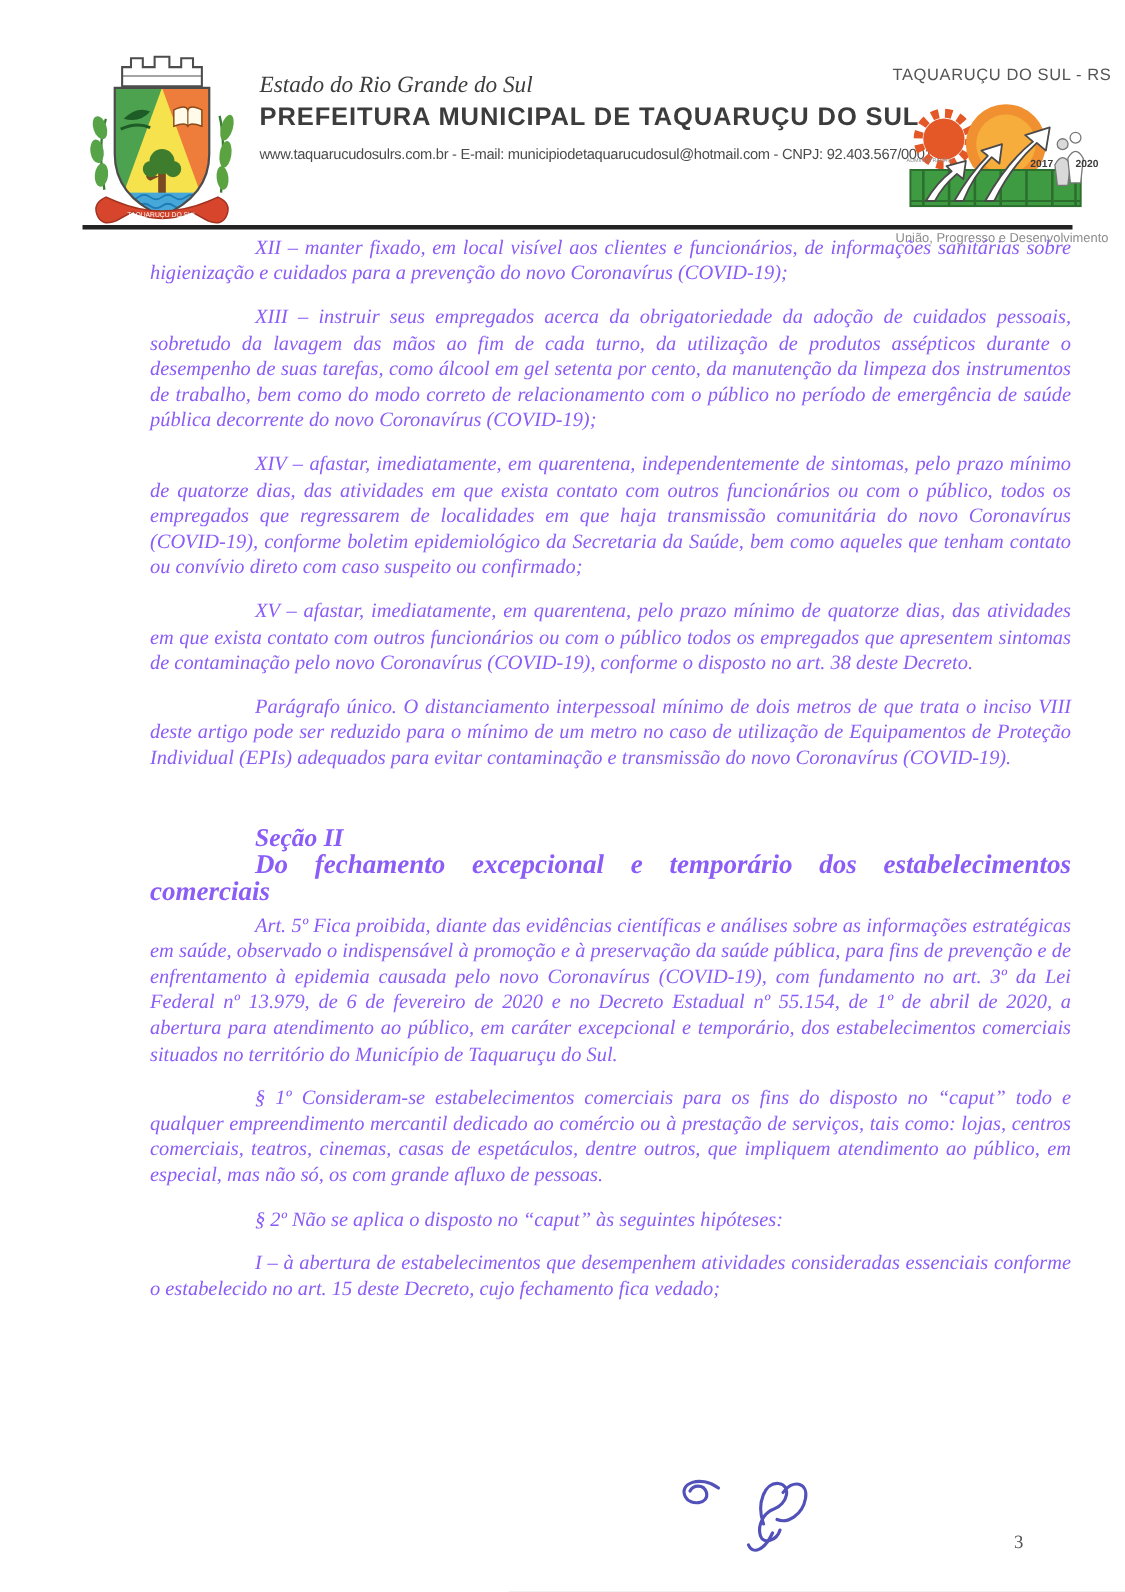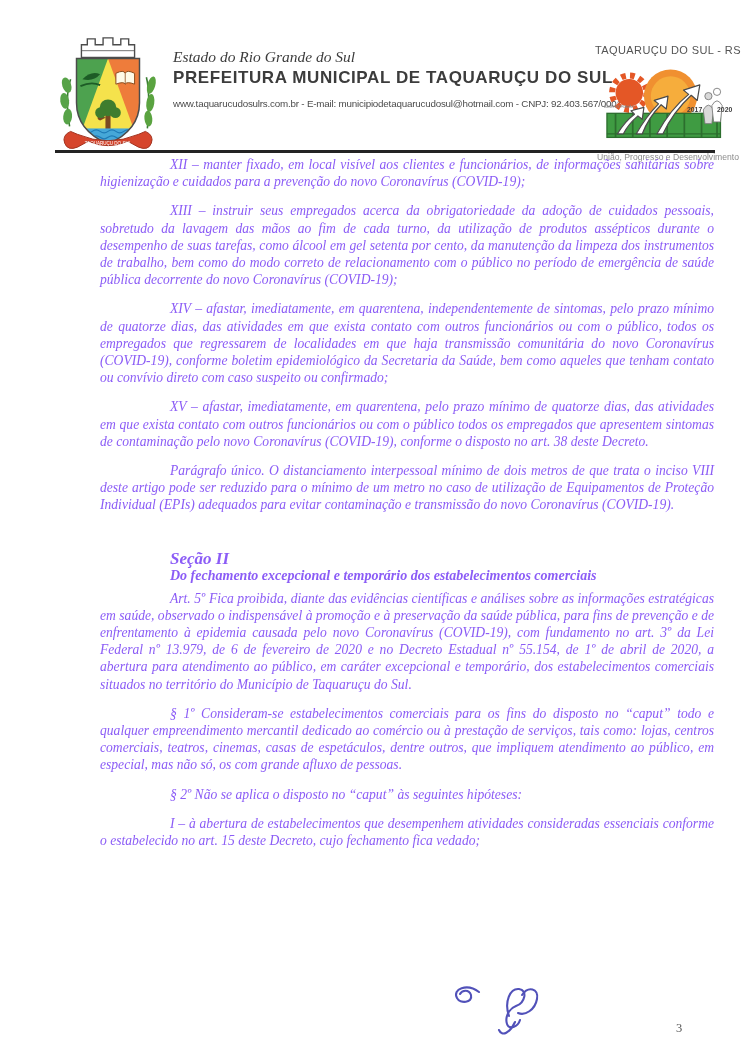--- a/index.html
+++ b/index.html
@@ -26,21 +26,21 @@
     margin:2px 0 0 0;white-space:nowrap;}
   .rule{position:absolute;left:55px;top:150px;width:660px;height:3px;background:#232323;}
   
   .doc-body{position:absolute;left:100px;top:156px;width:614px;}
   .doc-body p{
     font-size:13.6px;line-height:17.2px;text-align:justify;text-indent:70px;
     margin:0 0 12px 0;color:#8b5cf6;font-style:italic;
   }
   .section-head{margin:36px 0 5px 0;text-align:center;font-weight:bold;color:#2e2e2e;}
   .section-head .st{font-size:17px;line-height:17px;margin:0;}
-  .section-head .ss{font-size:14px;line-height:18px;margin:0;}
+  .section-head .ss{font-size:18px;line-height:18px;margin:0;}
   
   .signature{position:absolute;left:443px;top:980px;width:118px;height:64px;}
   .page-number{position:absolute;left:676px;top:1021px;font-size:12.5px;color:#555;}
 </style>
 </head>
 <body>
 
 <div class="page">
 
   <svg class="crest" viewBox="0 0 110 128" width="112" height="126" aria-hidden="true">

